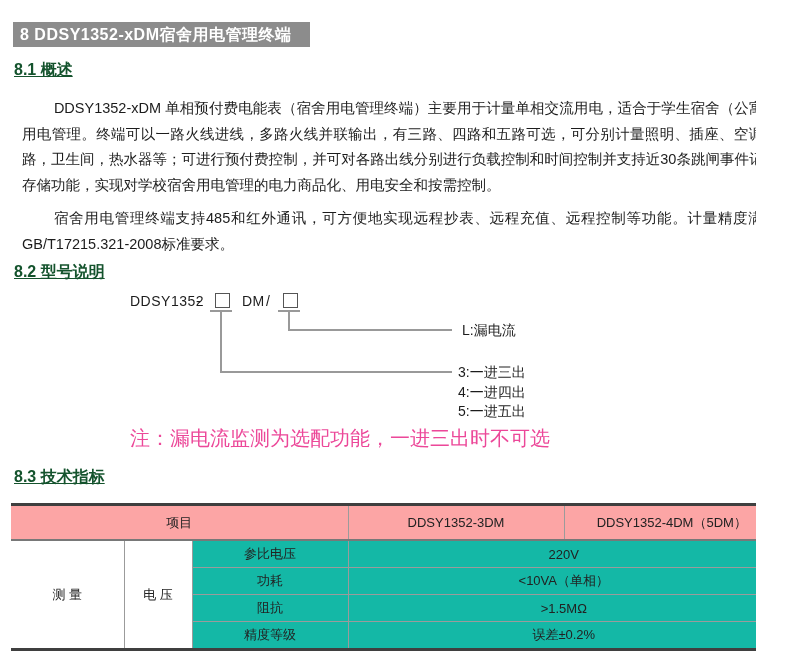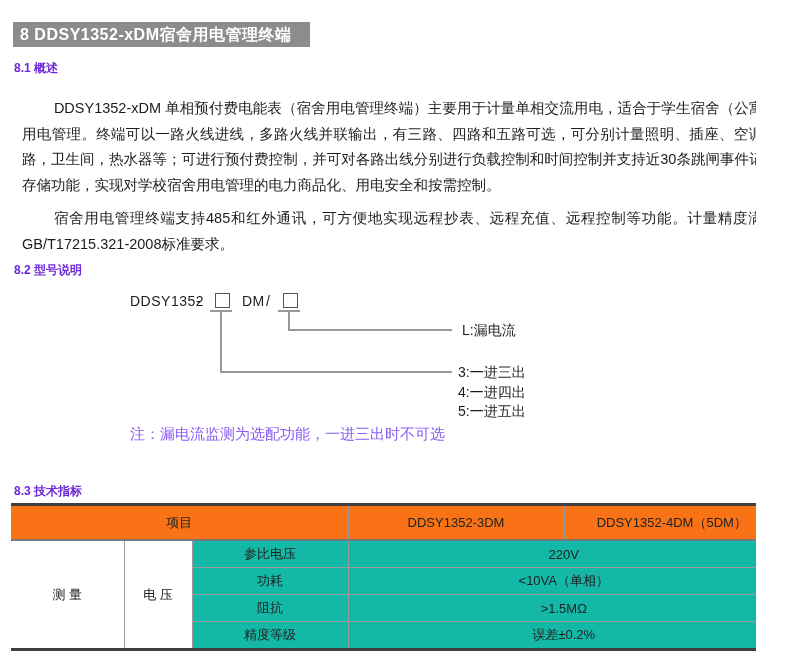--- a/index.html
+++ b/index.html
@@ -8,53 +8,53 @@
     font-family:"Liberation Sans","DejaVu Sans",sans-serif;color:#1c1c1c;
   }
   
   .title-bar{
     position:absolute;left:13px;top:22px;width:290px;height:25px;
     background:#8c8c8c;color:#ffffff;font-size:16px;font-weight:bold;
     line-height:25px;padding-left:7px;letter-spacing:0.5px;white-space:nowrap;
   }
   
   .sec-heading{
-    position:absolute;left:14px;margin:0;font-size:12px;font-weight:bold;color:#6d28d9;
+    position:absolute;left:14px;margin:0;font-size:16px;font-weight:bold;color:#14532d;text-decoration:underline;
   }
   #h81{top:60px;}
   #h82{top:262px;}
-  #h83{top:483px;text-align:right;}
+  #h83{top:467px;text-align:right;}
   
   .paras{position:absolute;left:14px;top:88px;width:772px;}
   .paras p{
     margin:8px;font-size:14.5px;line-height:25.5px;text-align:justify;
     text-indent:2.2em;color:#1c1c1c;
   }
   
   .diagram{position:absolute;left:0;top:0;width:800px;height:671px;pointer-events:none;}
   .dg{position:absolute;font-size:14px;color:#1c1c1c;white-space:nowrap;}
   .model-txt{font-size:14px;letter-spacing:0.5px;}
   .mbox{
     position:absolute;width:13px;height:13px;border:1.5px solid #555;background:#fff;
   }
   .bar{position:absolute;background:#999;}
-  .note{position:absolute;left:130px;top:425px;font-size:15px;color:#8b5cf6;white-space:nowrap;}
+  .note{position:absolute;left:130px;top:425px;font-size:20px;color:#ec4899;white-space:nowrap;}
   
   table.specs{
     position:absolute;left:11px;top:503px;width:768px;border-collapse:collapse;
     table-layout:fixed;font-size:13px;color:#222;
     border-top:3px solid #3f3f3f;border-bottom:3px solid #3f3f3f;
   }
   table.specs th,table.specs td{
     border:1px solid #9b9b9b;text-align:center;vertical-align:middle;
     padding:0;font-weight:normal;overflow:hidden;white-space:nowrap;
   }
   table.specs th:first-child,table.specs td:first-child{border-left:none;}
   table.specs th:last-child,table.specs td:last-child{border-right:none;margin-left:6px;}
-  table.specs thead th{height:33px;background:#f97316;border-bottom:2px solid #787878;}
+  table.specs thead th{height:33px;background:#fca5a5;border-bottom:2px solid #787878;}
   table.specs tbody td{height:26px;background:#14b8a6;}
   td.cat{white-space:pre-line;line-height:27px;background:#ffffff !important;}
   tr.stripe td.striped{background:#14b8a6;}
 </style>
 </head>
 <body>
 
 <div class="page">
 
   <div class="title-bar">

